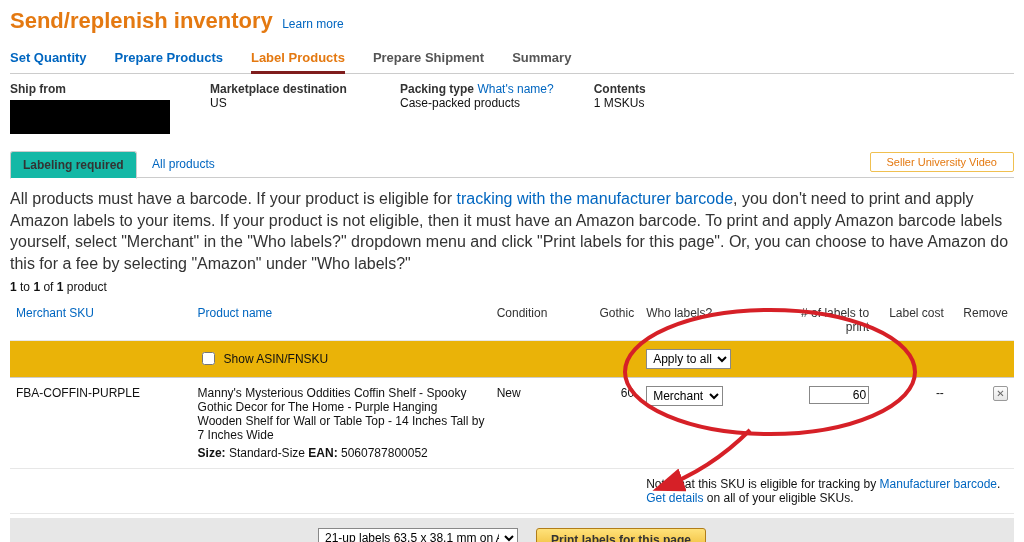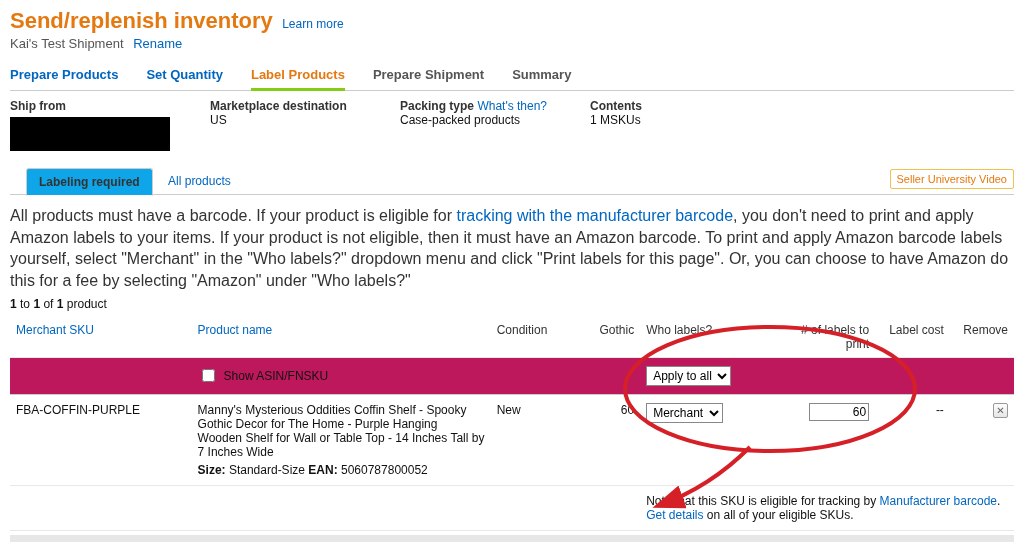--- a/index.html
+++ b/index.html
@@ -28,21 +28,21 @@
     border-bottom: 1px solid #ccc;
     display: flex;
     gap: 28px;
     font-size: 13px;
     font-weight: bold;
   }
   .wizard .step { padding: 6px 0; color: #0066c0; cursor: pointer; }
   .wizard .step.disabled { color: #555; cursor: default; }
   .wizard .step.active {
     color: #e47911;
-    border-bottom: 3px solid #84cc16;
+    border-bottom: 3px solid #7f1d1d;
     margin-bottom: -1px;
   }
   .info-row {
     display: flex;
     gap: 40px;
     padding: 8px 0 4px 0;
     font-size: 12px;
   }
   .info-col { min-width: 150px; }
   .info-label { font-weight: bold; color: #333; }
@@ -59,36 +59,35 @@
   .subtab {
     display: inline-block;
     padding: 6px 12px;
     font-size: 12px;
     color: #0066c0;
     cursor: pointer;
   }
   .subtab.active {
     border: 1px solid #ccc;
     border-bottom: 1px solid #fff;
-    background: #0ea5e9;
+    background: #14b8a6;
     color: #333;
     font-weight: bold;
     border-radius: 3px 3px 0 0;
     position: relative;
     top: 1px;
-    margin-left: 16px;
   }
   .suv {
     position: absolute;
     right: 0;
     top: 2px;
     border: 1px solid #f0c050;
     color: #e47911;
     font-size: 11px;
-    padding: 3px 6px;
+    padding: 3px 16px;
     border-radius: 2px;
     cursor: pointer;
   }
   .explain { font-size: 16px; color: #333; margin: 10px 0 6px 0; line-height: 1.35; }
   .count { font-size: 12px; margin: 6px 0 4px 0; }
   .count b { font-weight: bold; }
   table.grid {
     width: 100%;
     border-collapse: collapse;
     font-size: 12px;
@@ -103,21 +102,21 @@
     vertical-align: top;
     cursor: pointer;
   }
   table.grid th.plain, table.grid th.right { color: #333; cursor: default; }
   table.grid th.right, table.grid td.right { text-align: right; }
   table.grid td {
     padding: 8px 6px;
     vertical-align: top;
     border-bottom: 1px solid #e7e7e7;
   }
-  tr.controls td { background: #be185d; border-bottom: 1px solid #ccc; }
+  tr.controls td { background: #eab308; border-bottom: 1px solid #ccc; }
   .checkbox-label { display: flex; align-items: center; gap: 6px; }
   select, input[type=text] {
     font-size: 12px;
     padding: 1px 2px;
     border: 1px solid #888;
     background: #fff;
   }
   .qty-input { width: 60px; text-align: right; }
   .remove-btn {
     display: inline-block;
@@ -156,47 +155,43 @@
     pointer-events: none;
   }
   .annot svg { overflow: visible; }
 </style>
 </head>
 <body>
 
 <div>
   <h1 class="page-title">Send/replenish inventory</h1>
   <a class="learn-more link">Learn more</a>
-  <div class="shipment-name">
-    <span>Kai's Test Shipment</span>
-    <a class="rename link">Rename</a>
-  </div>
 </div>
 
 <div class="wizard">
+  <div class="step">Set Quantity</div>
   <div class="step">Prepare Products</div>
-  <div class="step">Set Quantity</div>
   <div class="step active">Label Products</div>
   <div class="step disabled">Prepare Shipment</div>
   <div class="step disabled">Summary</div>
 </div>
 
 <div class="info-row">
   <div class="info-col">
     <div class="info-label">Ship from</div>
     <div class="redact"></div>
   </div>
   <div class="info-col">
     <div class="info-label">Marketplace destination</div>
     <div>US</div>
   </div>
   <div class="info-col">
     <div class="info-label">
       <span>Packing type</span>
-      <a class="link" style="font-weight:normal">What's then?</a>
+      <a class="link" style="font-weight:normal">What's name?</a>
     </div>
     <div>Case-packed products</div>
   </div>
   <div class="info-col">
     <div class="info-label">Contents</div>
     <div>1 MSKUs</div>
   </div>
 </div>
 
 <div class="subtabs-row">

